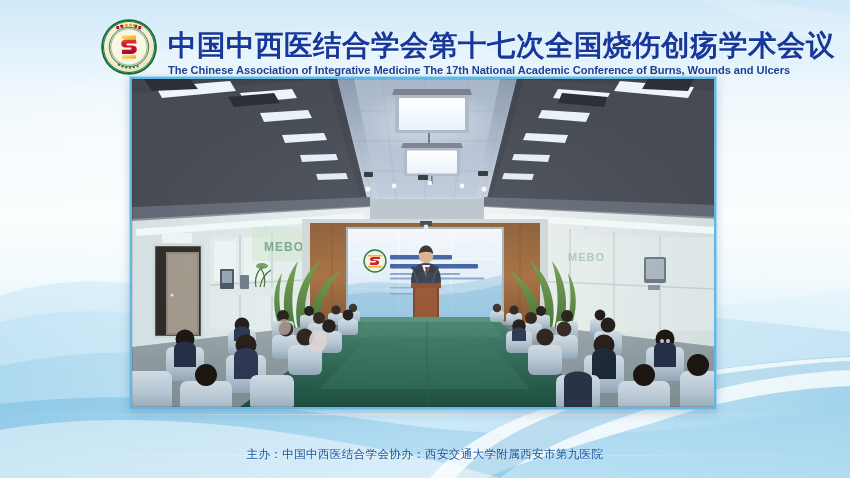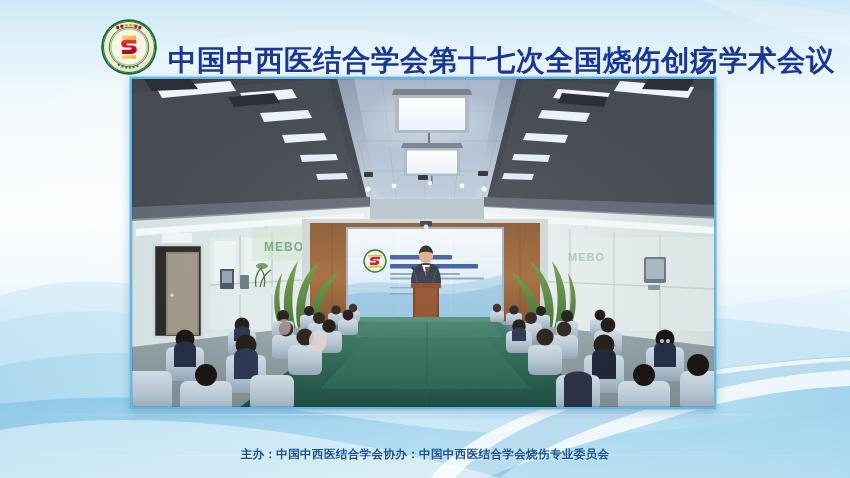--- a/index.html
+++ b/index.html
@@ -77,21 +77,21 @@
 
   
   .footer {
     position:absolute; left:0; bottom:0; width:850px; height:48px;
     display:flex; align-items:center; justify-content:center;
     z-index:7;
   }
   .footer-inner {
     display:flex; align-items:center; 
     font-family:"DejaVu Sans","Liberation Sans",sans-serif;
-    font-weight:bold;
+    font-weight:normal;
     font-size:11.6px;
     color:#15509c;
     letter-spacing:.3px;
     white-space:nowrap;
     text-shadow:0 1px 0 rgba(255,255,255,.6);
   }
   .footer-item { display:inline-block; }
 </style>
 </head>
 <body>
@@ -207,20 +207,21 @@
                  h7.5 c1.6,0 2.4,.8 2.4,1.9 c0,1.2 -.9,2.0 -2.6,2.0
                  h-13.8 v7.4 h16.5 c5.8,0 9.0,-3.4 9.0,-7.6
                  c0,-4.2 -3.2,-6.9 -8.3,-6.9 h-7.2 c-1.6,0 -2.5,-.7 -2.5,-1.8
                  c0,-1.1 .9,-1.9 2.6,-1.9 h14.9 z" fill="url(#lgS)"></path>
         <path d="M45.5,38.6 c-3.4,.2 -5.6,2.0 -6.2,4.3 c1.2,-1.4 3.0,-2.1 5.3,-2.2 z" fill="#ffffff" opacity=".35"></path>
       </svg>
     </div>
 
     <div class="title-block">
       <div class="title-cn">中国中西医结合学会第十七次全国烧伤创疡学术会议</div>
+      <div class="title-en">The Chinese Association of Integrative Medicine The 17th National Academic Conference of Burns, Wounds and Ulcers</div>
     </div>
   </div>
 
   <div class="photo-frame">
     <svg class="photo" viewBox="0 0 586 328" preserveAspectRatio="none">
       <defs>
         <linearGradient id="ceilD" x1="0" y1="0" x2="0" y2="1">
           <stop offset="0" stop-color="#3c4049"></stop>
           <stop offset=".55" stop-color="#4a4f59"></stop>
           <stop offset="1" stop-color="#5d636e"></stop>
@@ -638,17 +639,17 @@
       </g>
 
       <rect width="586" height="328" fill="url(#lampGlow)" opacity=".10"></rect>
       <rect width="586" height="328" fill="none" stroke="#000000" stroke-opacity=".10" stroke-width="2"></rect>
     </svg>
   </div>
 
   <div class="footer">
     <div class="footer-inner">
       <span class="footer-item">主办：中国中西医结合学会</span>
-      <span class="footer-item">协办：中国中西医结合学会烧伤专业委员会</span>
+      <span class="footer-item">协办：西安交通大学附属西安市第九医院</span>
     </div>
   </div>
 
 </div>
 
 </body></html>

